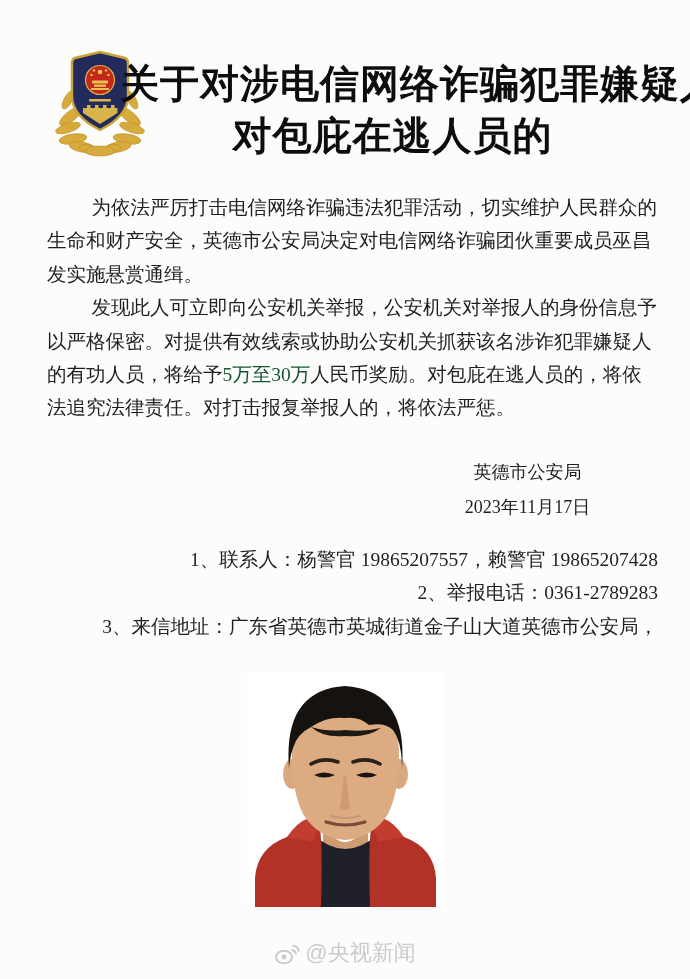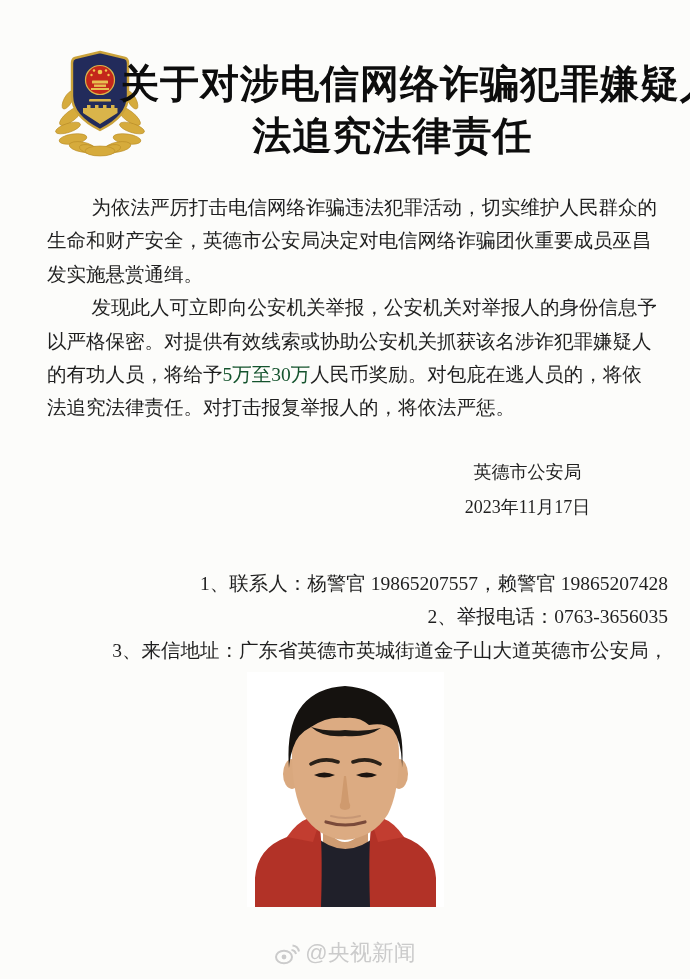--- a/index.html
+++ b/index.html
@@ -42,25 +42,24 @@
   .signature {
     position: absolute;
     left: 420px; top: 455px;
     width: 215px;
     text-align: center;
     font-size: 18px;
     line-height: 35px;
   }
   .contacts {
     position: absolute;
-    left: 58px; top: 543px;
+    left: 48px; top: 543px;
     width: 610px;
     font-size: 19.5px;
     line-height: 33.4px;
-    margin-top: 24px;
   }
   .contacts .indent { padding-left: 30px; }
   .photo {
     position: absolute;
     left: 247px; top: 672px;
     width: 197px; height: 235px;
   }
   .caption {
     position: absolute;
     left: 145px; top: 906px;
@@ -119,41 +118,41 @@
       <rect x="36" y="40" width="18" height="2" fill="#e8c050"></rect>
 
       <rect x="34" y="51" width="22" height="2.6" rx="1.2" fill="#d9b44a"></rect>
 
       <path d="M28,60 h4 v-3 h3.5 v3 h4.5 v-3 h3.5 v3 h4.5 v-3 h3.5 v3 h4.5 v-3 h3.5 v3 h3 v5 L45,76 L28,65 Z" fill="#d9b44a"></path>
     </svg>
   </div>
 
   <div class="title-block">
     <div class="tline">关于对涉电信网络诈骗犯罪嫌疑人</div>
-    <div class="tline">法追究法律责任</div>
+    <div class="tline">对包庇在逃人员的</div>
   </div>
 
   <div class="body-text">
     <div class="tline indent">为依法严厉打击电信网络诈骗违法犯罪活动，切实维护人民群众的</div>
     <div class="tline">生命和财产安全，英德市公安局决定对电信网络诈骗团伙重要成员巫昌</div>
     <div class="tline">发实施悬赏通缉。</div>
     <div class="tline indent">发现此人可立即向公安机关举报，公安机关对举报人的身份信息予</div>
     <div class="tline">以严格保密。对提供有效线索或协助公安机关抓获该名涉诈犯罪嫌疑人</div>
     <div class="tline"><span>的有功人员，将给予</span><span class="reward" style="color: #14532d;">5万至30万</span><span>人民币奖励。对包庇在逃人员的，将依</span></div>
     <div class="tline">法追究法律责任。对打击报复举报人的，将依法严惩。</div>
   </div>
 
   <div class="signature">
     <div class="tline">英德市公安局</div>
     <div class="tline">2023年11月17日</div>
   </div>
 
   <div class="contacts">
     <div class="tline indent">1、联系人：杨警官 19865207557，赖警官 19865207428</div>
-    <div class="tline indent">2、举报电话：0763-3656035</div>
+    <div class="tline indent">2、举报电话：0361-2789283</div>
     <div class="tline indent">3、来信地址：广东省英德市英城街道金子山大道英德市公安局，</div>
   </div>
 
   <div class="photo">
     <svg width="197" height="235" viewBox="0 0 197 235" xmlns="http://www.w3.org/2000/svg">
       <rect x="0" y="0" width="197" height="235" fill="#ffffff"></rect>
 
       <path d="M76,150 L76,185 Q98,198 121,185 L121,150 Q110,170 98,170 Q86,170 76,150 Z" fill="#cf9c72"></path>
 
       <path d="M60,235 L66,162 Q98,192 131,162 L137,235 Z" fill="#20202a"></path>

